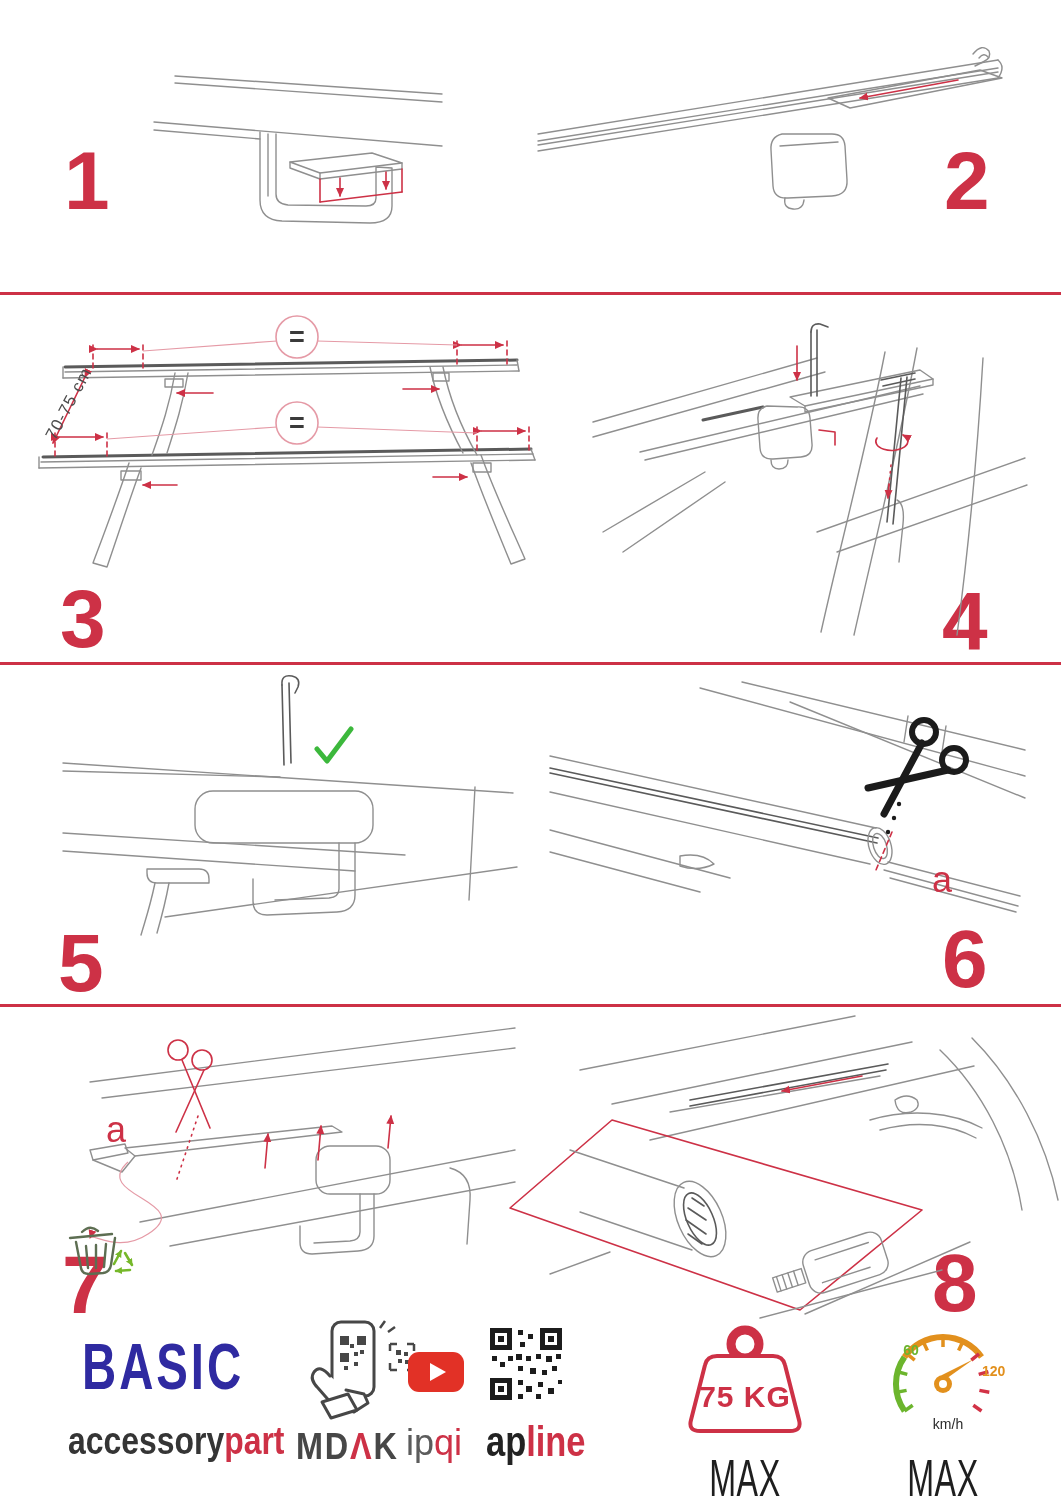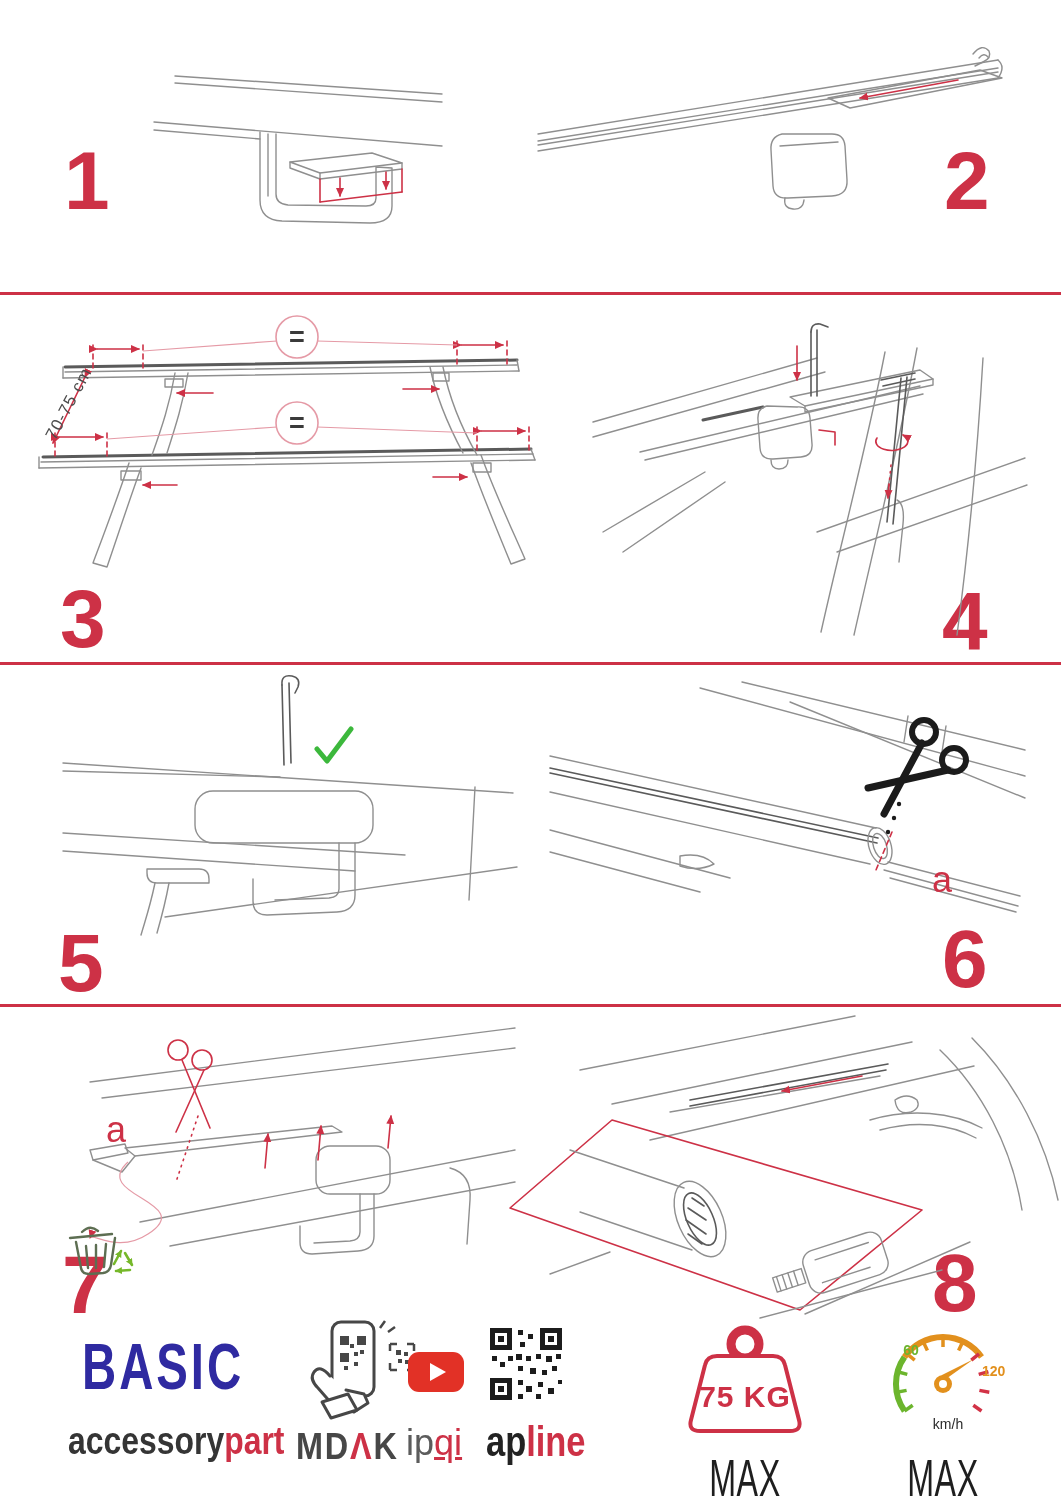--- a/index.html
+++ b/index.html
@@ -26,21 +26,21 @@
   
   .brand-title{position:absolute;left:82px;top:1330px;font-size:64px;color:var(--brand-blue);
       letter-spacing:4px;transform:scaleX(.74);transform-origin:left top;font-weight:bold;}
   .brand-sub{position:absolute;left:68px;top:1420px;font-size:38px;font-weight:bold;
       transform:scaleX(.84);transform-origin:left top;letter-spacing:0;}
   .brand-sub .p1{color:#353535;} .brand-sub .p2{color:var(--accent);}
   .mdak{position:absolute;left:296px;top:1426px;font-size:36px;font-weight:bold;letter-spacing:2px;
       transform:scaleX(.9);transform-origin:left top;color:#474747;}
   .mdak .lam{color:var(--accent);}
   .ipqi{position:absolute;left:406px;top:1422px;font-size:36px;color:#5c5c5c;}
-  .ipqi .p2{color:var(--accent);text-decoration:underline;}
+  .ipqi .p2{color:var(--accent);}
   .apline{position:absolute;left:486px;top:1418px;font-size:42px;font-weight:bold;
       transform:scaleX(.82);transform-origin:left top;color:#222;}
   .apline .p2{color:var(--accent);}
   .max-lbl{position:absolute;font-size:52px;color:#1e1e1e;letter-spacing:1px;
       transform:scaleX(.62);transform-origin:center top;width:160px;text-align:center;}
 </style>
 </head>
 <body>
 
 <div id="page">

